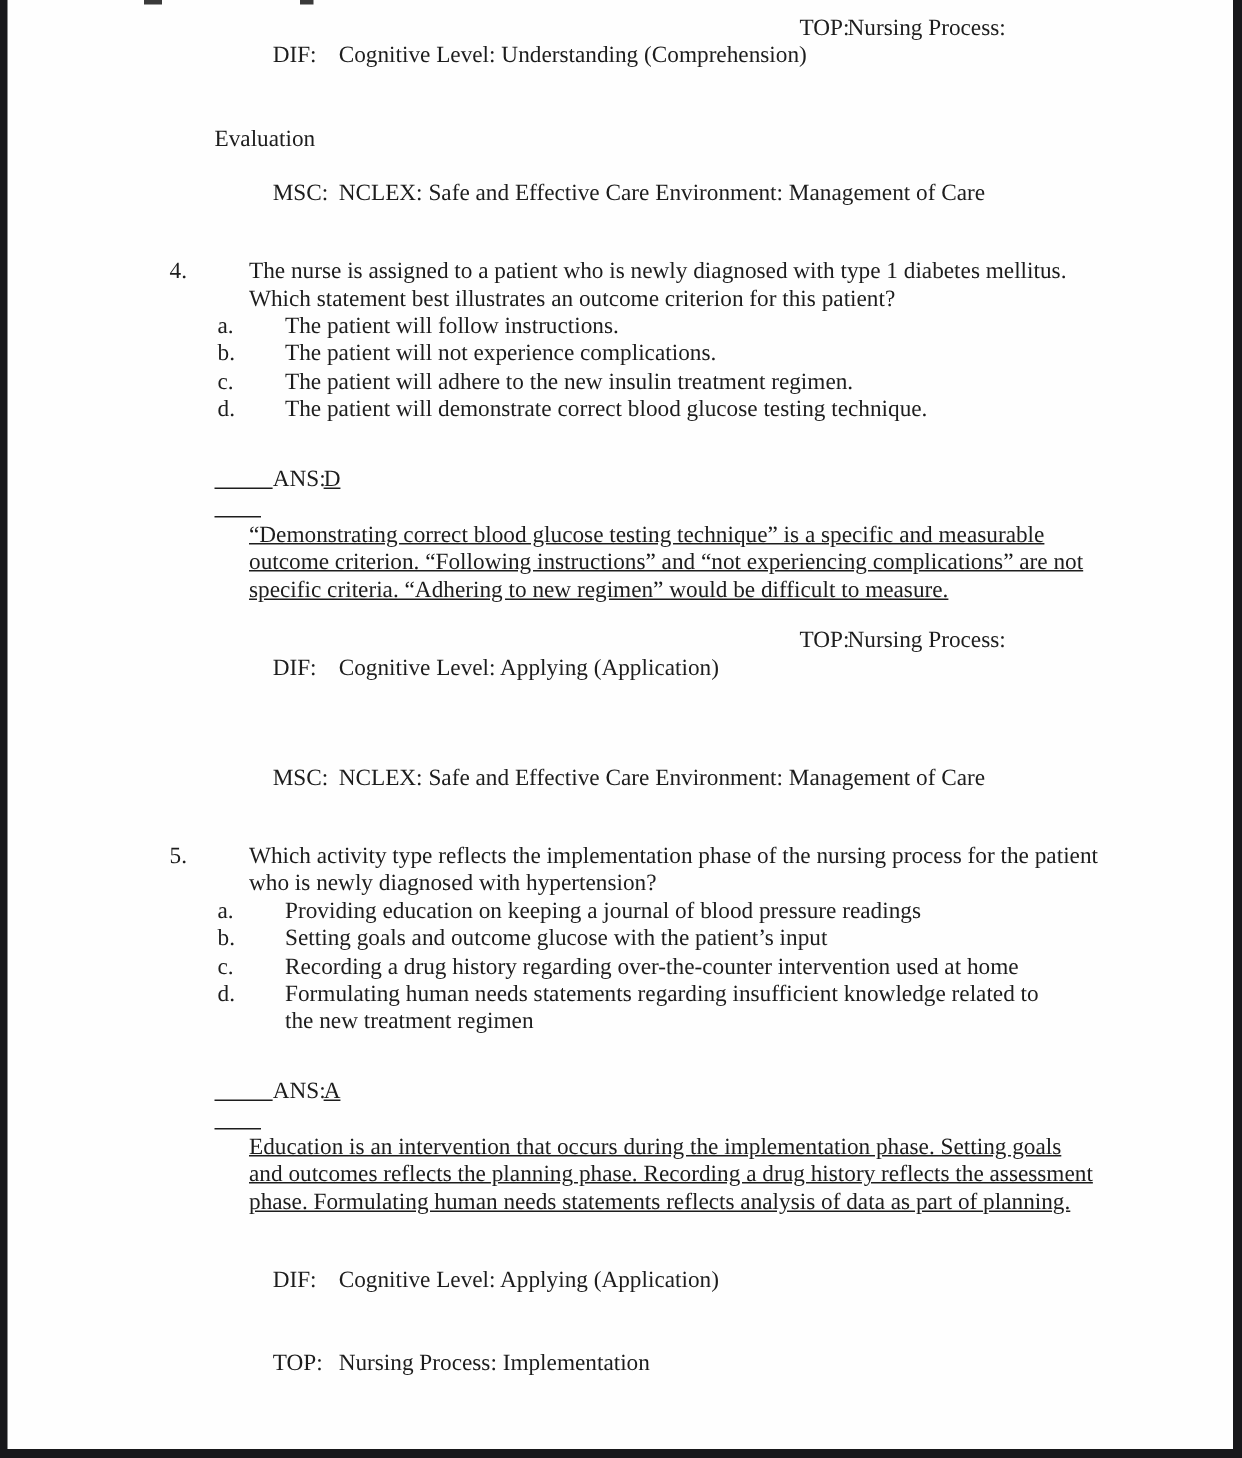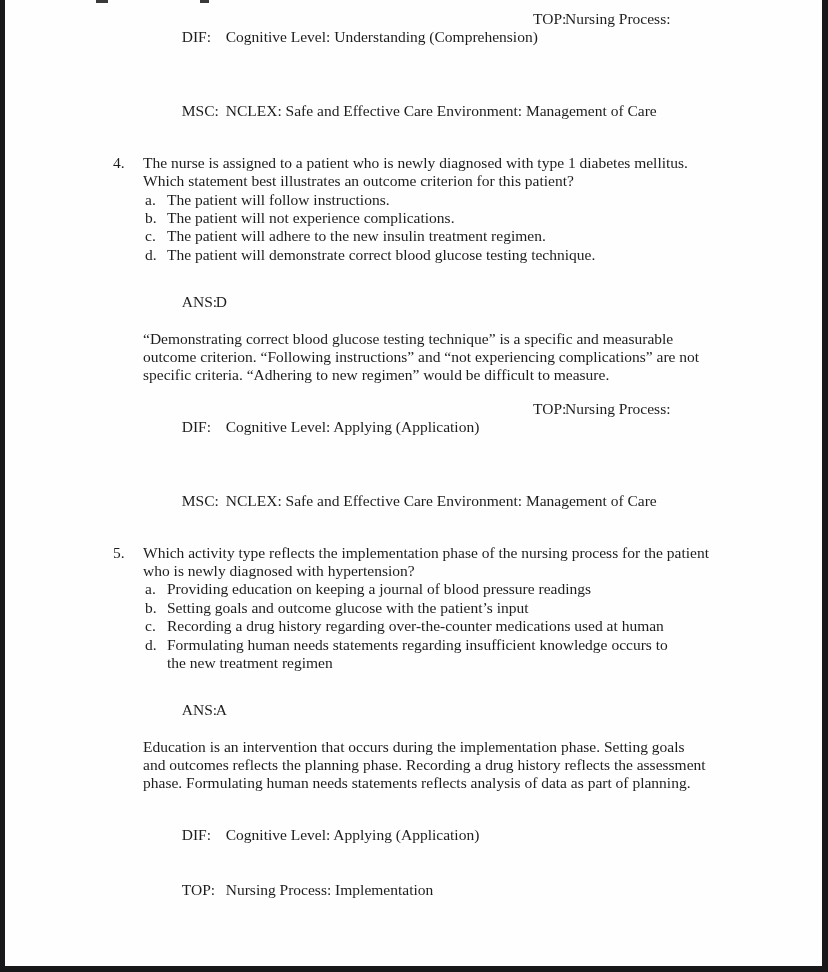--- a/index.html
+++ b/index.html
@@ -13,49 +13,50 @@
   .page {
     position:absolute; left:5px; top:0; right:6px; bottom:6px;
     background:#fefefe; color:#1d1d1d;
     font-size:15.5px; line-height:18.4px;
   }
   .frag { position:absolute; top:0; height:3px; background:#3a3a3a; }
   .frag-1 { left:91px; width:12px; }
   .frag-2 { left:195px; width:9px; }
   .content { position:absolute; left:138px; top:10px; right:35px; }
   .line { position:relative; white-space:pre; }
-  .lines { white-space:pre-line; }
+  .lines { white-space:pre-line;margin-left:23px; }
   .lbl { display:inline-block; }
   .w44 { width:44px; }
   .w34 { width:34px; }
   .w32 { width:32px; }
   .topcol { position:absolute; left:390px; top:0; white-space:pre; }
   .meta-block { margin-bottom:15px; }
   .question { position:relative; margin-bottom:10px; }
   .qnum { position:absolute; left:-30px; top:0; }
   .opt { position:relative; padding-left:24px; }
   .optletter { position:absolute; left:2px; top:0; }
-  .ansblock { margin-bottom:15px; }
+  .ansblock { margin-bottom:15px;text-decoration:underline; }
 </style>
 </head>
 <body>
 
 <div class="stage">
   <div class="page">
 
     <div class="frag frag-1"></div>
     <div class="frag frag-2"></div>
 
     <div class="content">
 
       <div class="meta-block">
         <div class="line">
           <span class="lbl w44">DIF:</span><span>Cognitive Level: Understanding (Comprehension)</span>
           <span class="topcol"><span class="lbl w32">TOP:</span><span>Nursing Process:</span></span>
         </div>
+        <div class="line">Evaluation</div>
         <div class="line">
           <span class="lbl w44">MSC:</span><span>NCLEX: Safe and Effective Care Environment: Management of Care</span>
         </div>
       </div>
 
       <div class="question">
         <span class="qnum">4.</span>
         <div class="lines">The nurse is assigned to a patient who is newly diagnosed with type 1 diabetes mellitus.
 Which statement best illustrates an outcome criterion for this patient?</div>
         <div class="opt">
@@ -102,25 +103,25 @@
         <div class="opt">
           <span class="optletter">a.</span>
           <div class="lines">Providing education on keeping a journal of blood pressure readings</div>
         </div>
         <div class="opt">
           <span class="optletter">b.</span>
           <div class="lines">Setting goals and outcome glucose with the patient’s input</div>
         </div>
         <div class="opt">
           <span class="optletter">c.</span>
-          <div class="lines">Recording a drug history regarding over-the-counter medications used at human</div>
+          <div class="lines">Recording a drug history regarding over-the-counter intervention used at home</div>
         </div>
         <div class="opt">
           <span class="optletter">d.</span>
-          <div class="lines">Formulating human needs statements regarding insufficient knowledge occurs to
+          <div class="lines">Formulating human needs statements regarding insufficient knowledge related to
 the new treatment regimen</div>
         </div>
       </div>
 
       <div class="ansblock">
         <div class="line">
           <span class="lbl w34">ANS:</span><span>A</span>
         </div>
         <div class="lines">Education is an intervention that occurs during the implementation phase. Setting goals
 and outcomes reflects the planning phase. Recording a drug history reflects the assessment

